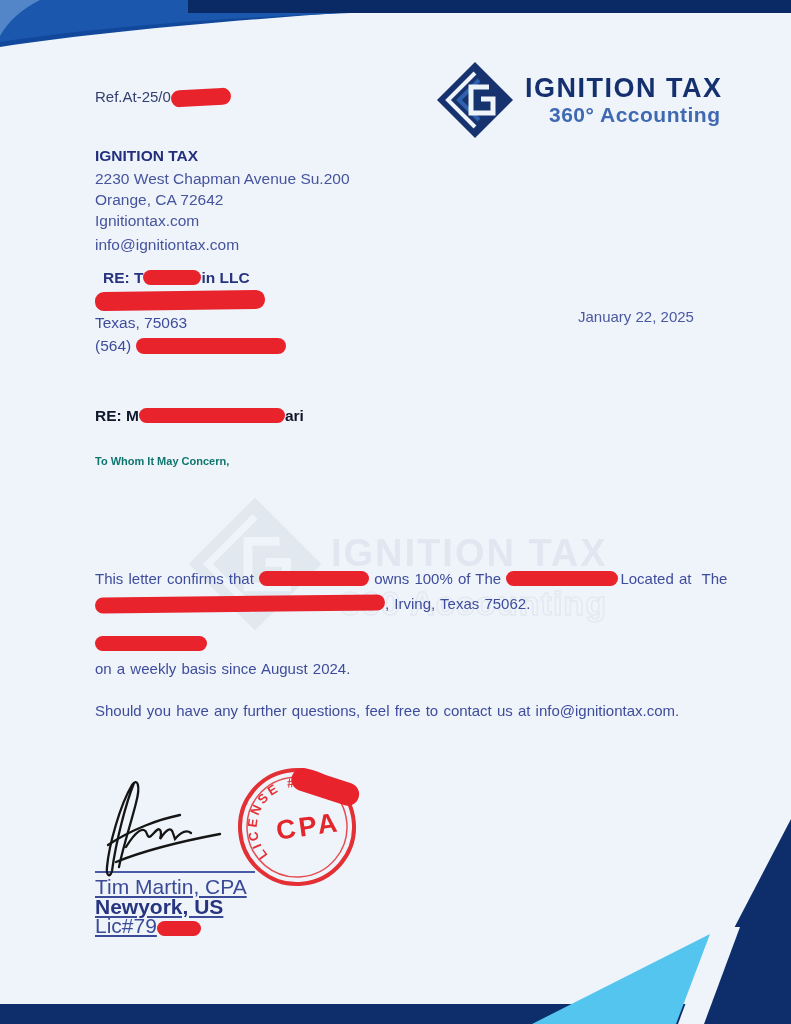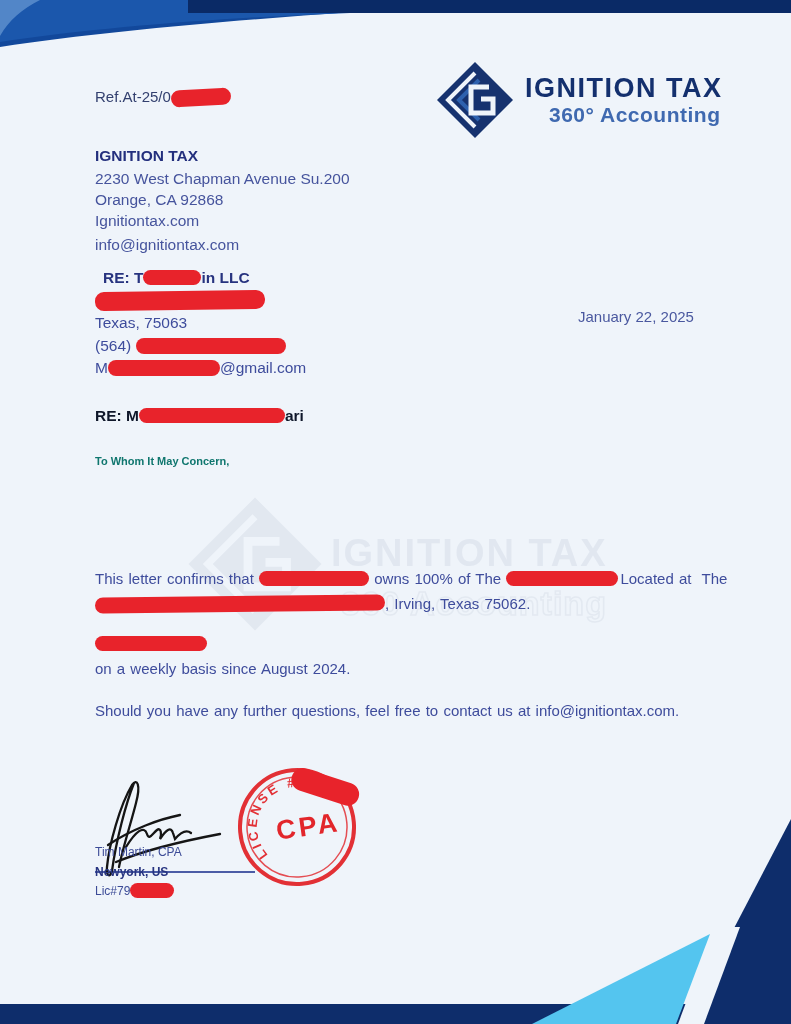--- a/index.html
+++ b/index.html
@@ -59,21 +59,21 @@
   .rd-p1a   { width:110px; }
   .rd-p1b   { width:112px; margin-right:2px; }
   .rd-p1c   { width:290px; height:16px; transform:rotate(-0.6deg); vertical-align:-3px; }
   .rd-p2a   { width:112px; }
   .rd-lic   { width:44px; vertical-align:-3px; }
 
   
   .signature-svg { position:absolute; left:96px; top:775px; z-index:2; }
   .stamp-svg { position:absolute; left:232px; top:762px; z-index:2; }
   .sig-line { position:absolute; left:95px; top:871px; width:160px; height:1.5px; background:#4b5ca6; z-index:1; }
-  .signer { position:absolute; left:95px; top:843px; font-size:12px; line-height:19.5px; color:#3c4b97; z-index:3; }
+  .signer { position:absolute; left:95px; top:877px; font-size:21px; line-height:19.5px; color:#3c4b97; z-index:3;text-decoration:underline; }
   .signer .loc { color:#273480; font-weight:600; }
 </style>
 </head>
 <body>
 
 <div class="page">
 
   <svg class="deco deco-top" width="791" height="50" viewBox="0 0 791 50">
     <path d="M0,0 H352 V12 C240,20 104,31 0,47 Z" fill="#12489b"></path>
     <path d="M0,0 H350 V13 C238,17 106,26 0,42 Z" fill="#1b57ac"></path>
@@ -99,31 +99,30 @@
     </svg>
     <div class="logo-text">
       <div class="logo-title">IGNITION TAX</div>
       <div class="logo-subtitle">360° Accounting</div>
     </div>
   </div>
 
   <div class="sender">
     <div class="name">IGNITION TAX</div>
     <div>2230 West Chapman Avenue Su.200</div>
-    <div>Orange, CA 92868</div>
+    <div>Orange, CA 72642</div>
     <div>Ignitiontax.com</div>
     <div class="email-row">info@ignitiontax.com</div>
   </div>
 
   <div class="re-block">
     <div class="re-head"><span>RE: T</span><span class="redact rd-re1"></span><span>in LLC</span></div>
     <div><span class="redact rd-addr"></span></div>
     <div>Texas, 75063</div>
     <div><span>(564) </span><span class="redact rd-phone"></span></div>
-    <div><span>M</span><span class="redact rd-email"></span><span>@gmail.com</span></div>
   </div>
 
   <div class="date">January 22, 2025</div>
 
   <div class="re-person"><span>RE: M</span><span class="redact rd-re2"></span><span>ari</span></div>
 
   <div class="salutation">To Whom It May Concern,</div>
 
   <div class="watermark">
     <svg class="wm-diamond" width="140" height="140" viewBox="0 0 80 80">

